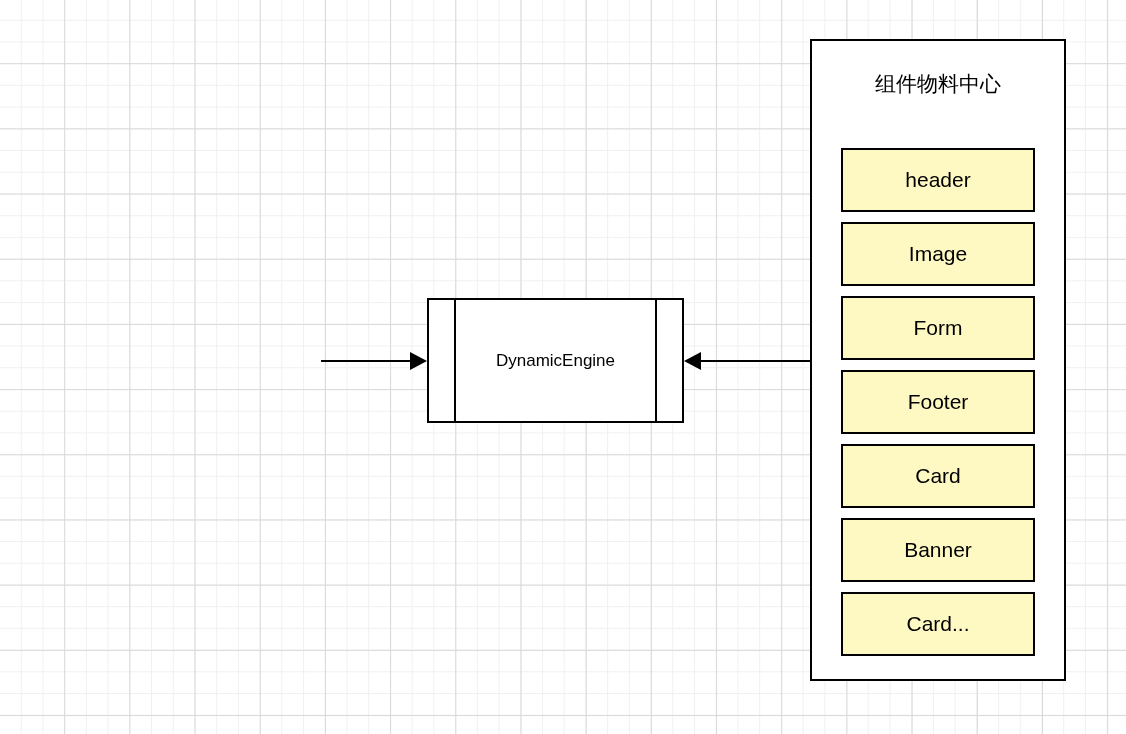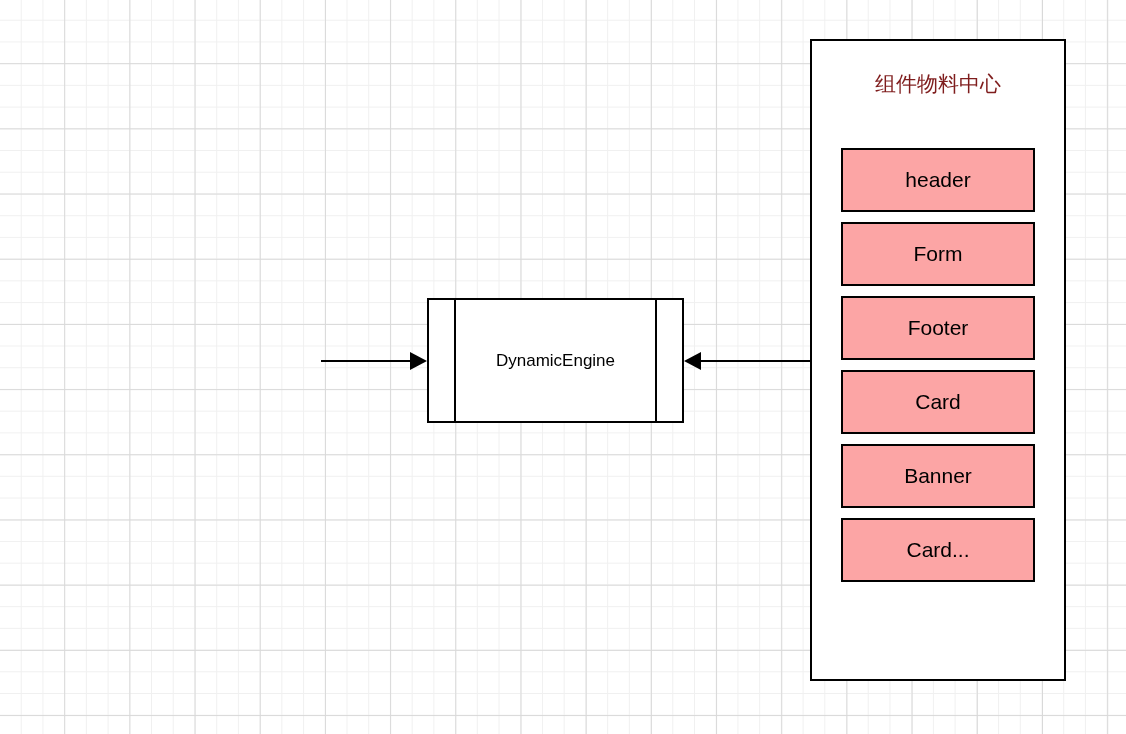--- a/index.html
+++ b/index.html
@@ -82,37 +82,37 @@
     display: block;
     padding: 0;
   }
   #panel-title {
     position: absolute;
     left: 0;
     right: 0;
     top: 30px;
     text-align: center;
     font-size: 21px;
-    color: #7f1d1d;
+    color: #000000;
     line-height: 26px;
   }
   #panel-items {
     position: absolute;
     left: 29px;
     top: 107px;
     width: 194px;
   }
   .panel-item {
     position: relative;
     box-sizing: border-box;
     width: 194px;
     height: 64px;
     margin-bottom: 10px;
     border: 2px solid #000000;
-    background: #fca5a5;
+    background: #fef9c3;
     display: flex;
     align-items: center;
     justify-content: center;
     font-size: 21px;
     color: #000000;
   }
   .panel-item:last-child { margin-bottom: 0; }
 
   
   .edge {
@@ -181,20 +181,23 @@
     <div class="arrow-head left"></div>
   </div>
 
   <div class="box" id="panel-material-center">
     <div id="panel-title">组件物料中心</div>
     <div id="panel-items">
       <div class="panel-item">
         <span>header</span>
       </div>
       <div class="panel-item">
+        <span>Image</span>
+      </div>
+      <div class="panel-item">
         <span>Form</span>
       </div>
       <div class="panel-item">
         <span>Footer</span>
       </div>
       <div class="panel-item">
         <span>Card</span>
       </div>
       <div class="panel-item">
         <span>Banner</span>

